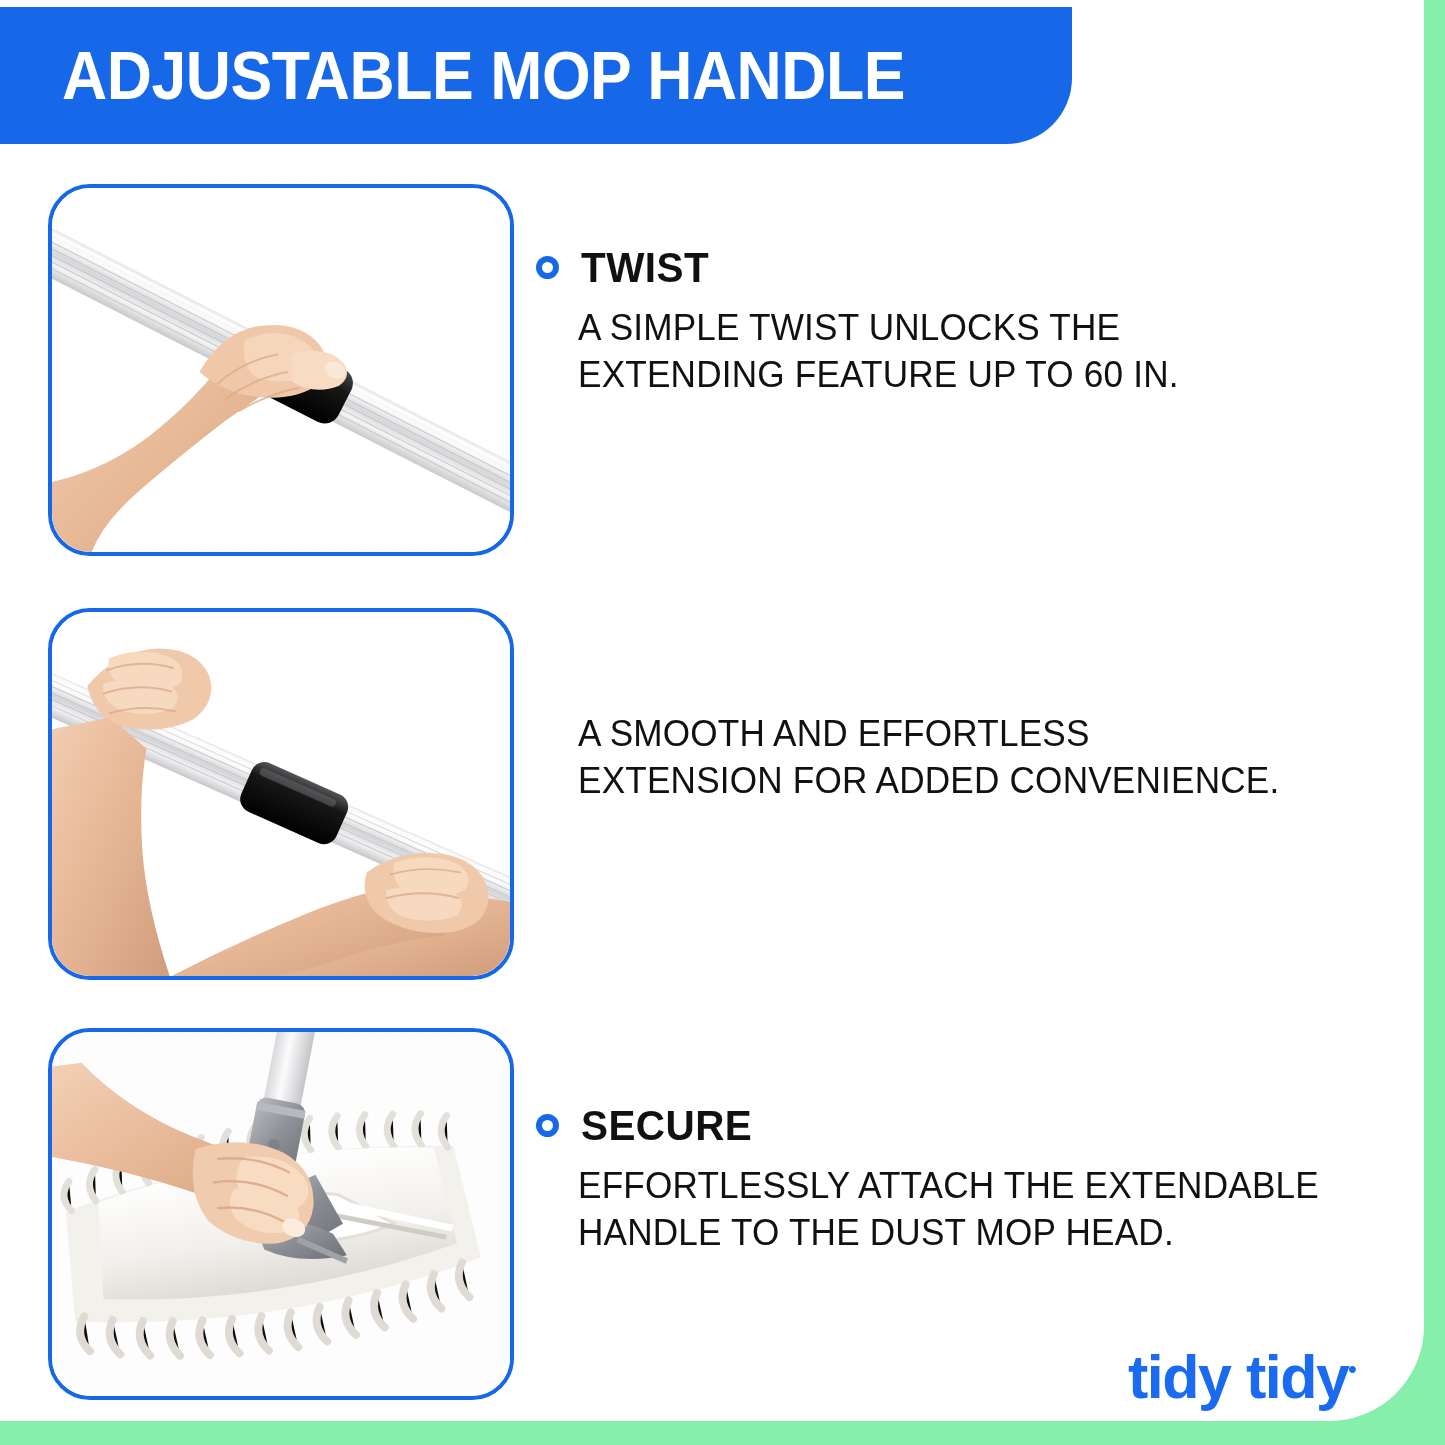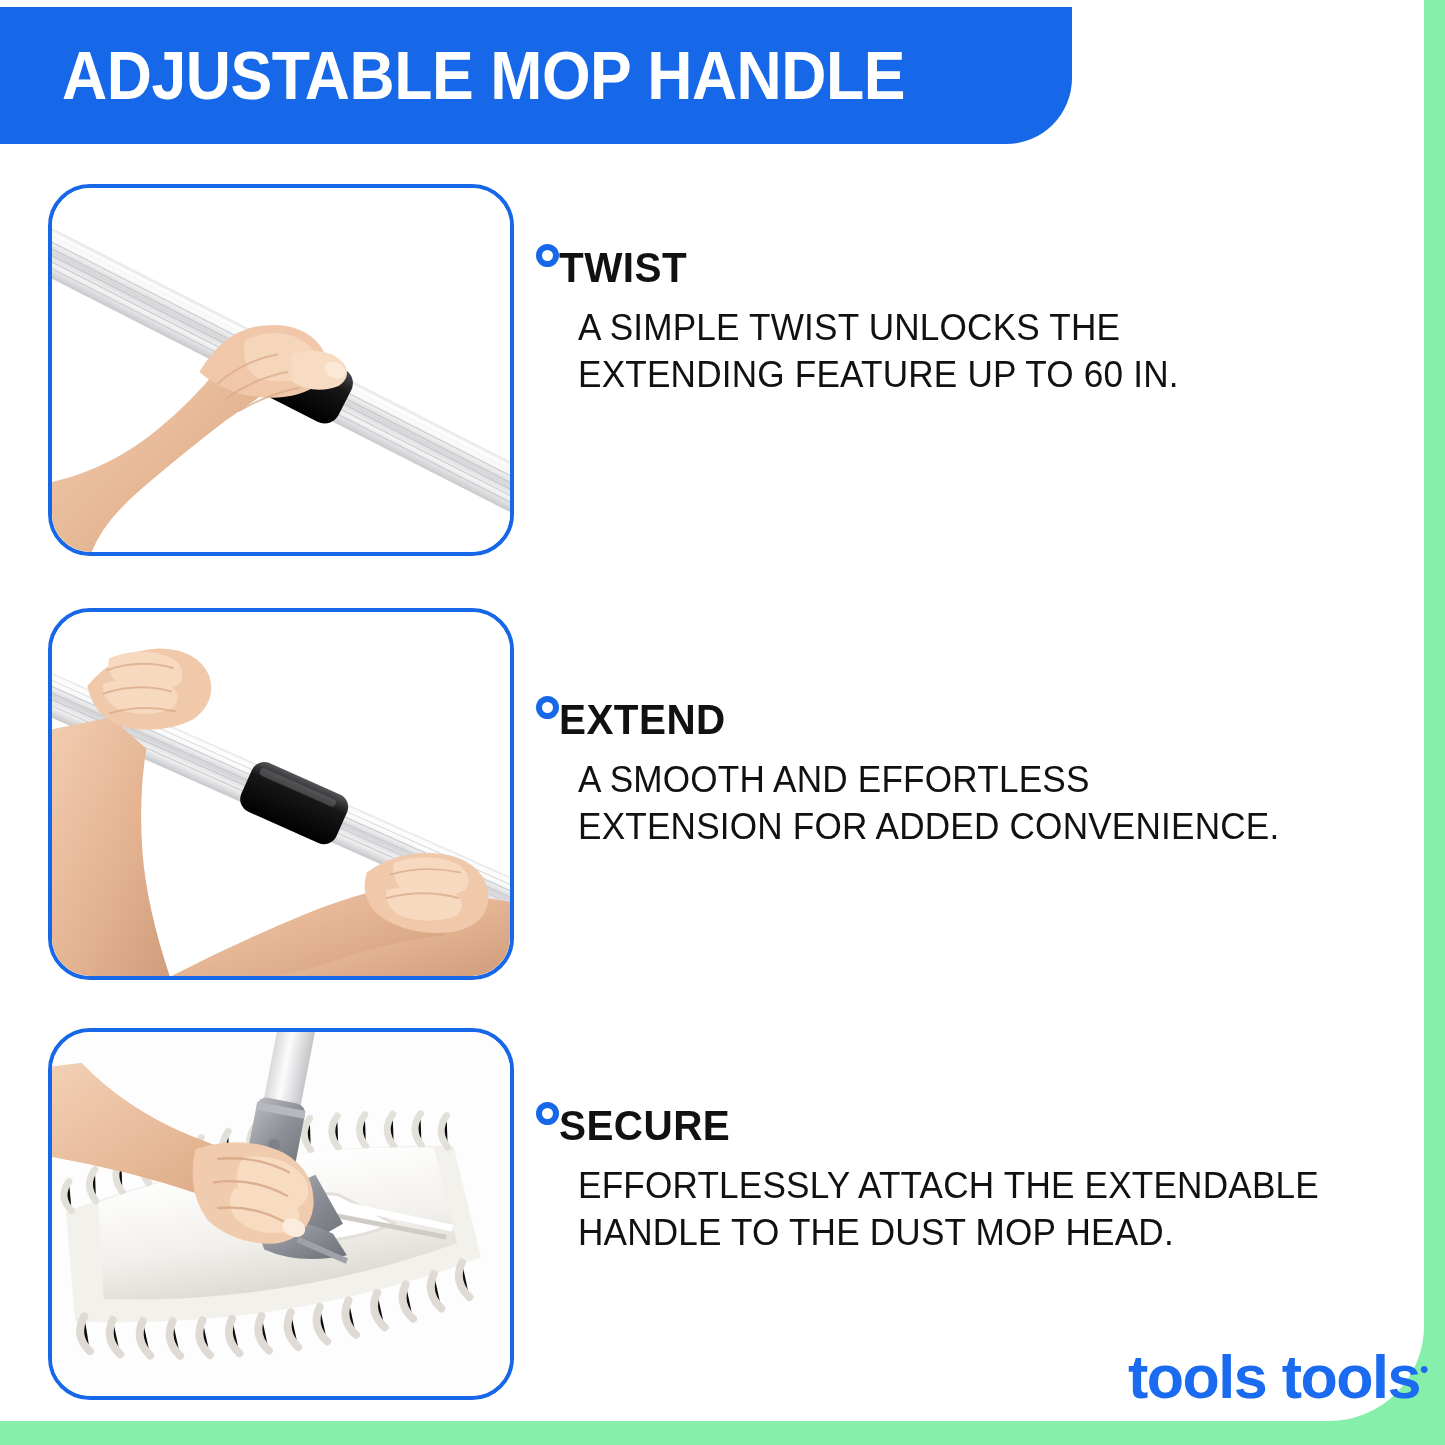--- a/index.html
+++ b/index.html
@@ -54,21 +54,21 @@
     overflow:hidden;
   }
   .photo-card svg { display:block; width:100%; height:100%; }
 
   
   .text-block { position:absolute; left:536px; top:0; width:860px; }
   #row-0 .text-block { top:60px; }
   #row-1 .text-block { top:88px; }
   #row-2 .text-block { top:74px; }
 
-  .heading-line { display:flex; gap:0; height:46px; }
+  .heading-line { display:flex; align-items:center; gap:22px; height:46px; }
   .bullet {
     width:23px; height:23px; border-radius:50%;
     border:6px solid #1668e8; background:#ffffff;
     flex:0 0 auto;
   }
   .heading {
     font-size:43px; font-weight:bold; color:#111111;
     letter-spacing:0.5px; line-height:46px;
     transform:scaleX(0.94); transform-origin:left center;
     white-space:nowrap;
@@ -228,24 +228,20 @@
           <path d="M348 256 Q386 244 414 258 Q430 270 420 284 Q392 296 360 286 Q344 274 348 256 Z"></path>
           <path d="M340 284 Q378 274 408 286 Q424 296 412 310 Q384 320 354 310 Q338 300 340 284 Z"></path>
         </g>
         <g stroke="#d9a989" stroke-width="2" fill="none" opacity="0.75">
           <path d="M344 268 Q380 258 416 266"></path>
           <path d="M340 292 Q378 282 414 292"></path>
         </g>
       </svg>
     </div>
     <div class="text-block">
-      <div class="heading-line">
-        <span class="bullet"></span>
-        <span class="heading">EXTEND</span>
-      </div>
       <div class="body-text">A SMOOTH AND EFFORTLESS
 EXTENSION FOR ADDED CONVENIENCE.</div>
     </div>
   </div>
 
   <div class="row" id="row-2">
     <div class="photo-card">
       <svg viewBox="0 0 466 372" preserveAspectRatio="xMidYMid slice">
         <defs>
           <linearGradient id="poleC" x1="0" y1="0" x2="1" y2="0">
@@ -345,14 +341,14 @@
     <div class="text-block">
       <div class="heading-line">
         <span class="bullet"></span>
         <span class="heading">SECURE</span>
       </div>
       <div class="body-text">EFFORTLESSLY ATTACH THE EXTENDABLE
 HANDLE TO THE DUST MOP HEAD.</div>
     </div>
   </div>
 
-  <div class="logo"><span>tools tools</span><span class="tm">•</span></div>
+  <div class="logo"><span>tidy tidy</span><span class="tm">•</span></div>
 </div>
 
 </body></html>

